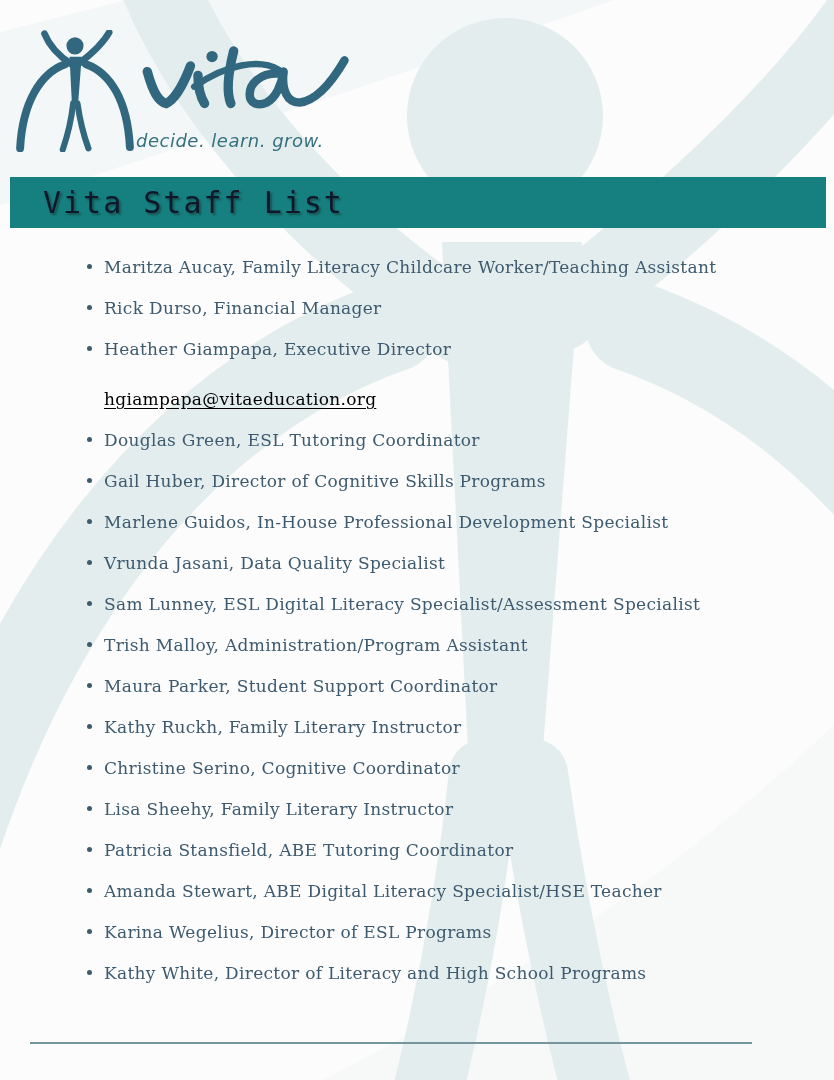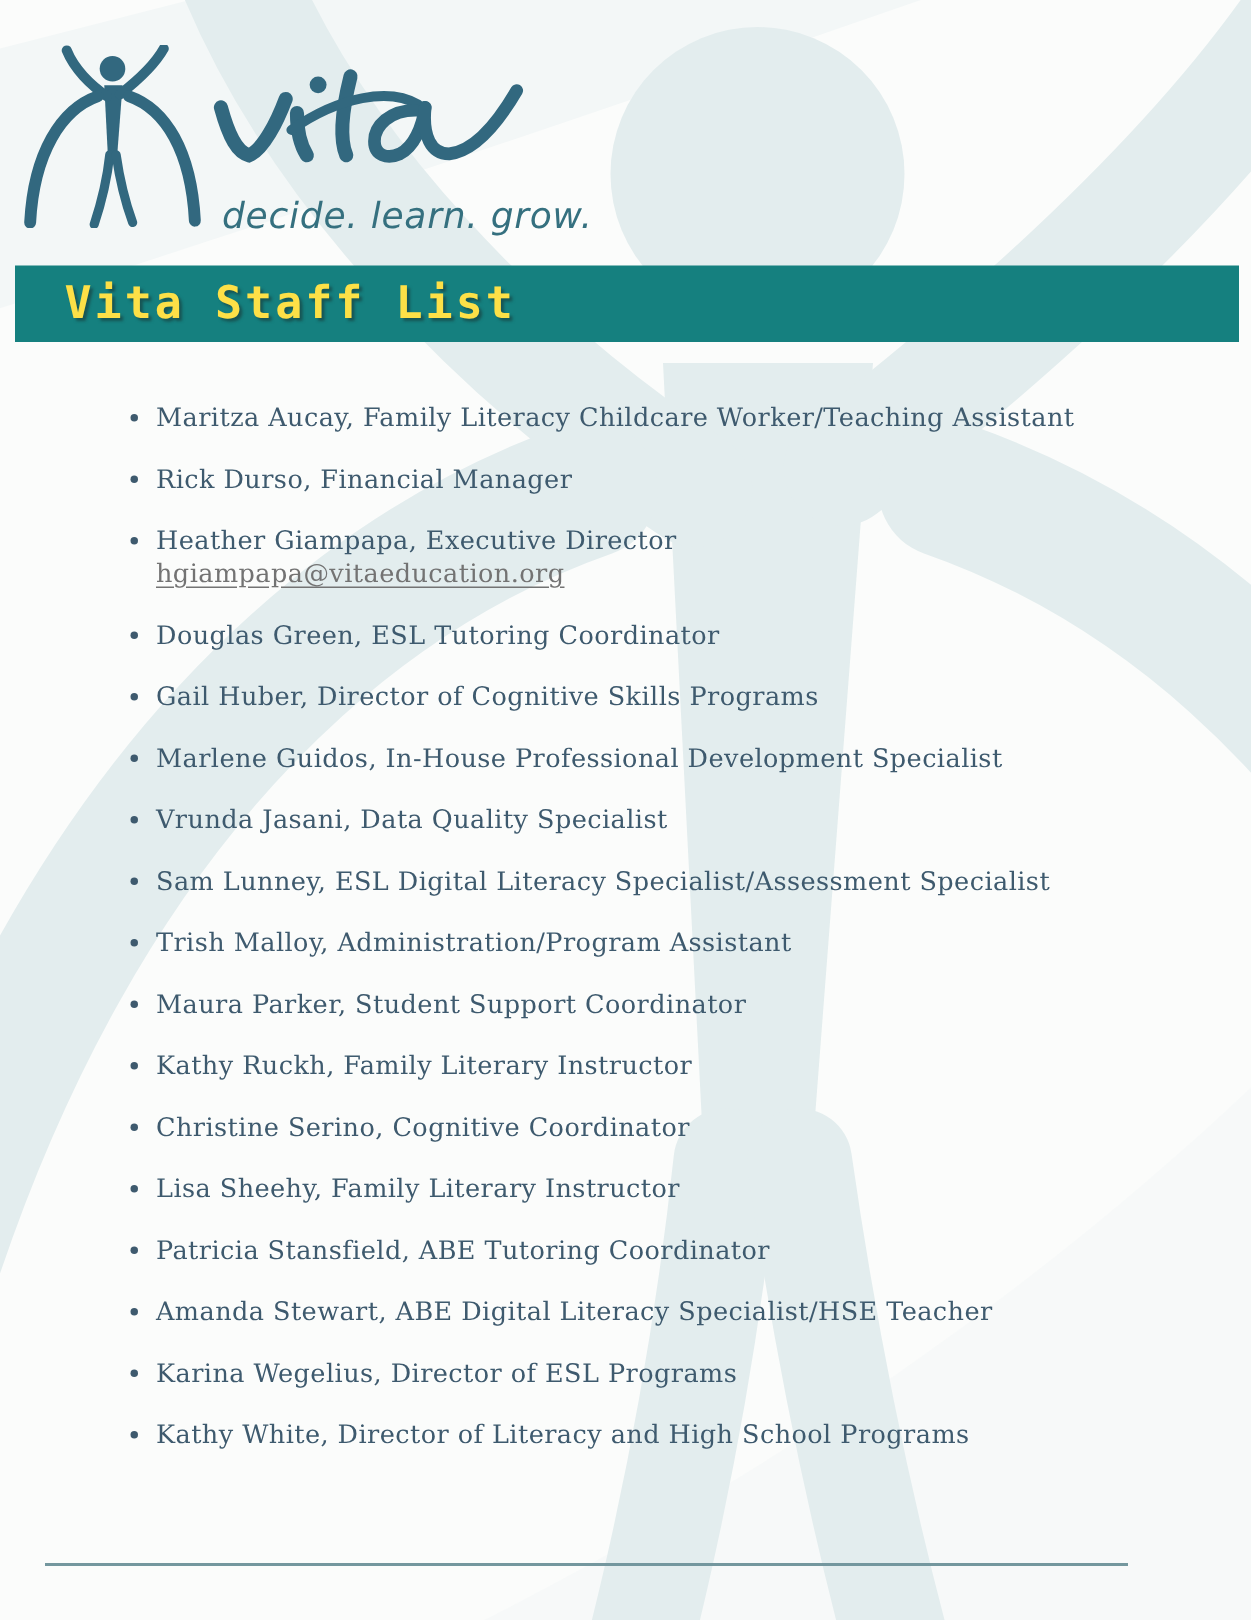--- a/index.html
+++ b/index.html
@@ -12,47 +12,47 @@
   }
   .watermark{
     position:absolute;left:0;top:0;width:834px;height:1080px;
     pointer-events:none;
   }
   
   .logo-row{position:absolute;left:14px;top:26px;width:420px;height:130px;}
   .logo-figure{position:absolute;left:0;top:4px;}
   .logo-script{position:absolute;left:122px;top:8px;}
   .logo-tagline{
-    position:absolute;left:134px;top:104px;
+    position:absolute;left:122px;top:104px;
     font-family:"DejaVu Sans", sans-serif;
     font-style:italic;
-    font-size:24px;
+    font-size:18px;
     color:#35707f;
     letter-spacing:0.5px;
   }
   
   .title-bar{
     position:absolute;left:10px;top:177px;width:816px;height:51px;
     background:#15807f;
   }
   .title-bar-text{
     display:block;
     padding-left:33px;
     line-height:52px;
     font-family:"DejaVu Sans Mono", monospace;
-    font-weight:bold;
+    font-weight:normal;
     font-size:30px;
     letter-spacing:2px;
-    color:#fde047;
+    color:#0f172a;
     text-shadow:2px 2px 2px rgba(25,55,55,0.6);
     white-space:nowrap;
   }
   
   .staff-list{
-    position:absolute;left:0;top:268px;width:834px;
+    position:absolute;left:0;top:256px;width:834px;
     margin:0;
     padding:0 40px 0 104px;
     box-sizing:border-box;
     list-style:none;
     color:#3e5a6e;
     font-size:17px;
     line-height:22px;
     letter-spacing:0.3px;
   }
   .staff-list li{
@@ -62,22 +62,22 @@
   .staff-list li::before{
     content:"";
     position:absolute;
     left:-17px;top:8px;
     width:5px;height:5px;
     border-radius:50%;
     background:#3e5a6e;
   }
   .staff-email{
     display:inline-block;
-    margin-top:0;
-    color:#737373;
+    margin-top:28px;
+    color:#000000;
     text-decoration:underline;
     text-underline-offset:3px;
   }
   .footer-rule{
     position:absolute;left:30px;top:1042px;width:722px;height:0;
     border:none;
     border-top:2px solid #74979e;
     margin:0;
   }
 </style>

